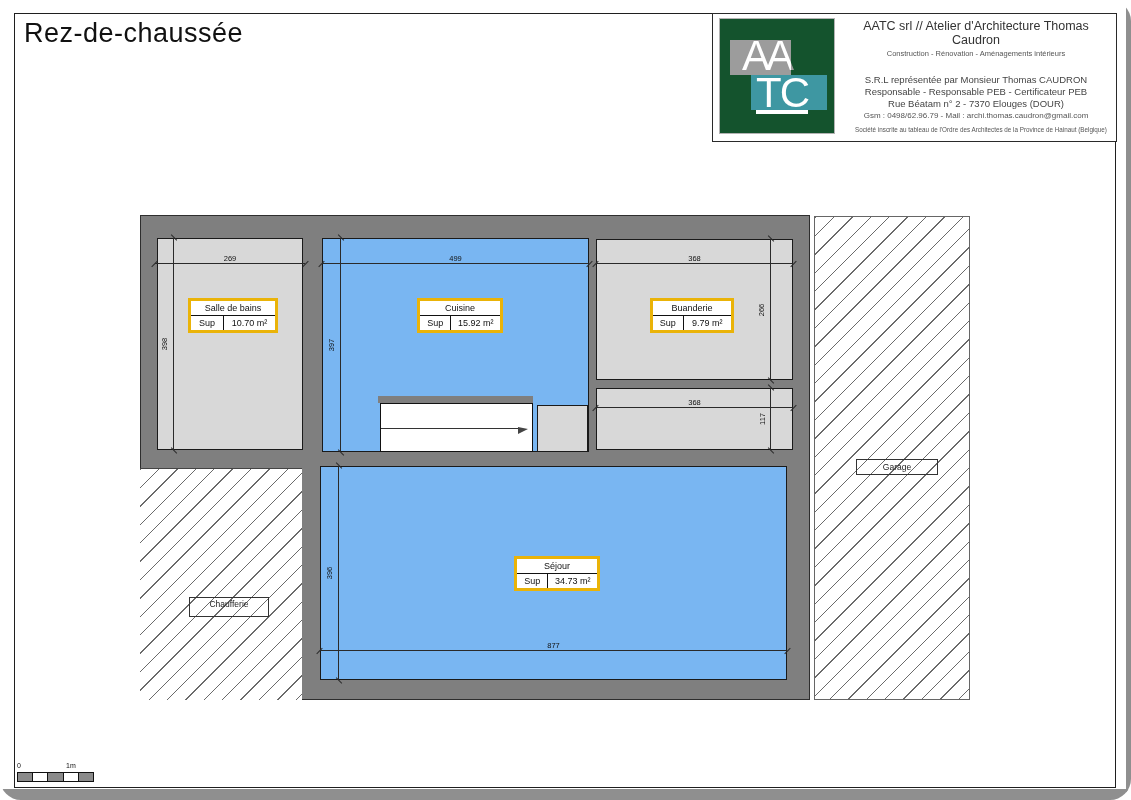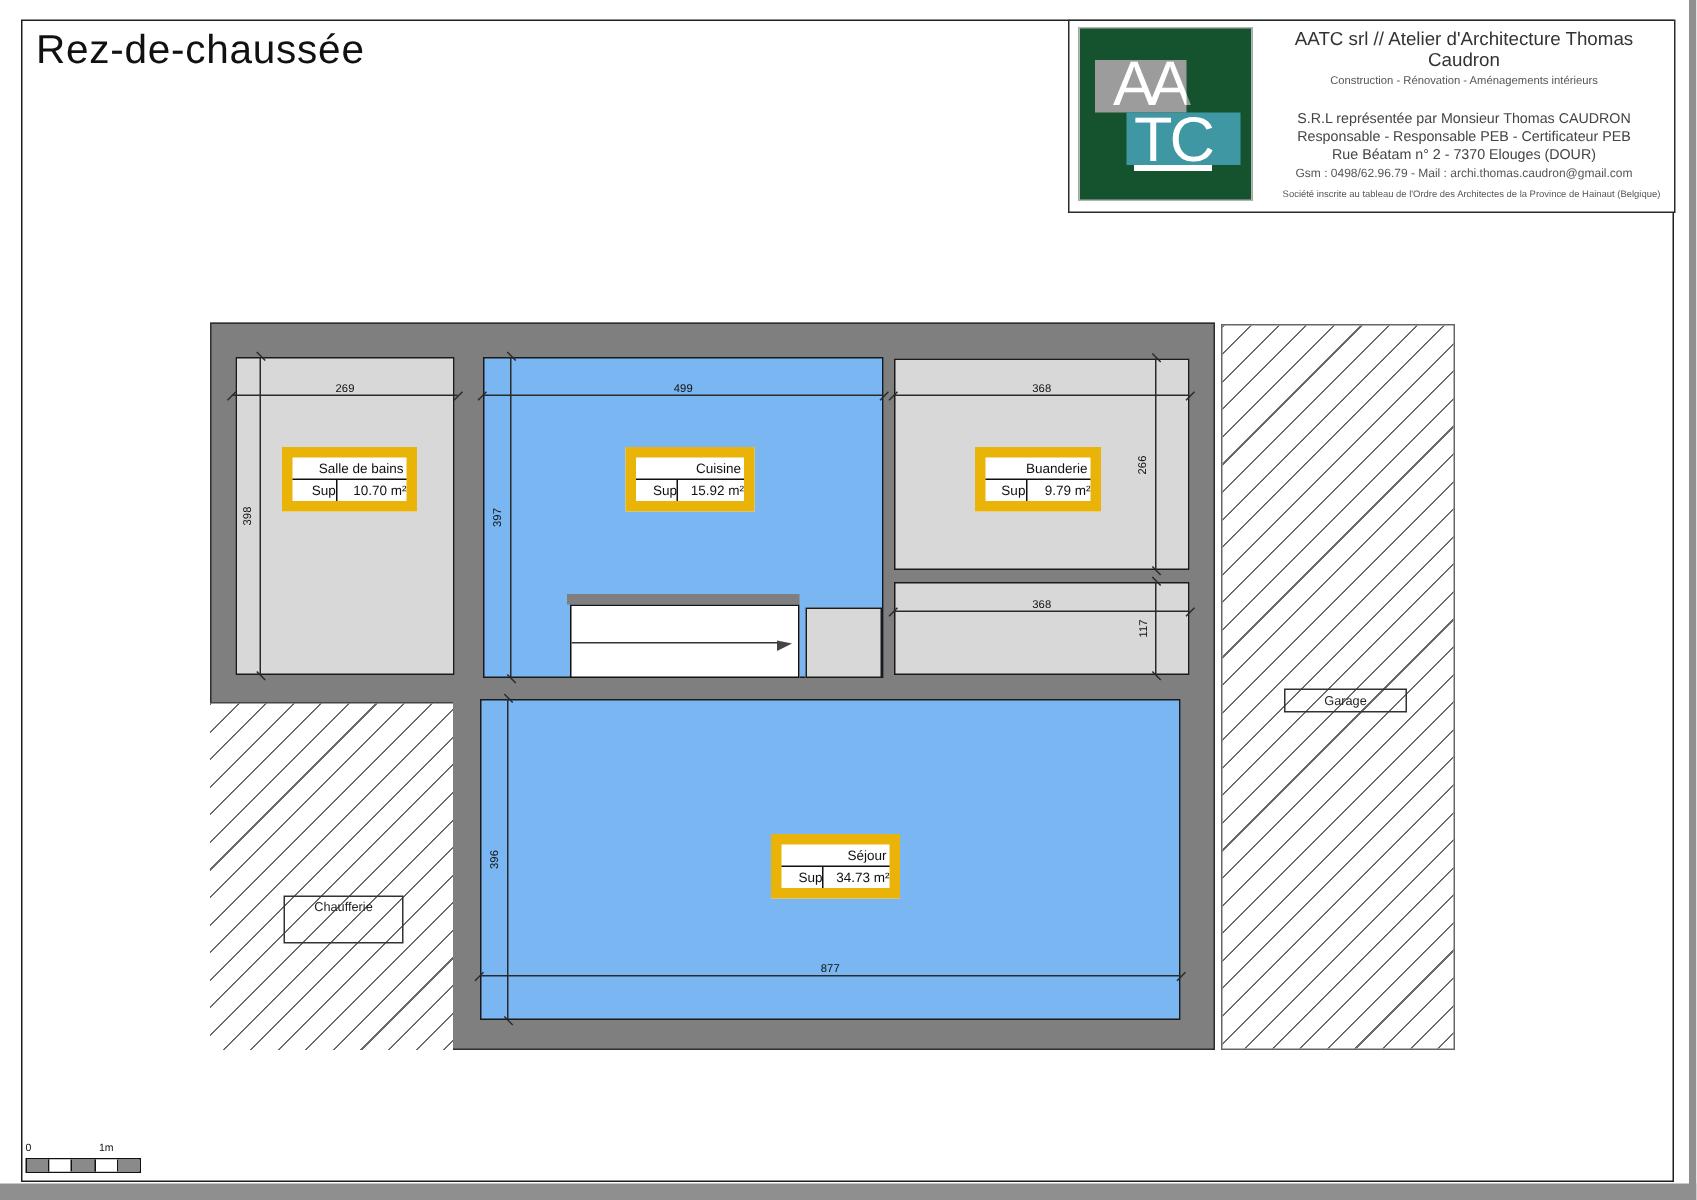--- a/index.html
+++ b/index.html
@@ -1,17 +1,17 @@
 <!DOCTYPE html>
 <html><head>
 <meta charset="utf-8">
 <style>
   html,body{margin:0;padding:0;}
   body{font-family:"Liberation Sans",sans-serif;background:#fff;}
-  .canvas{position:relative;width:1131px;height:800px;background:#fff;overflow:hidden;}
+  .canvas{position:relative;width:1131px;height:800px;background:#fff;overflow:hidden;border-radius:21px;}
 
   
   .page-border{position:absolute;left:14px;top:13px;width:1100px;height:773px;border:1.5px solid #1f1f1f;}
   .edge-right{position:absolute;left:1126px;top:0;width:5px;height:800px;background:#8f8f8f;}
   .edge-bottom{position:absolute;left:0;top:789px;width:1131px;height:11px;background:#8f8f8f;}
 
   .sheet-title{position:absolute;left:24px;top:18px;font-size:27px;color:#111;letter-spacing:0.5px;}
 
   
   .tblock{position:absolute;left:712px;top:13px;width:403px;height:127px;border:1.2px solid #2a2a2a;background:#fff;}
@@ -55,21 +55,21 @@
   .dim-h{position:absolute;height:0;border-top:1px solid #2a2a2a;}
   .dim-h::before,.dim-h::after{content:"";position:absolute;top:-4px;width:1px;height:8px;background:#2a2a2a;transform:rotate(45deg);}
   .dim-h::before{left:-1px;} .dim-h::after{right:-1px;}
   .dim-h .dim-label{position:absolute;left:50%;top:-10px;transform:translateX(-50%);font-size:7.5px;color:#111;white-space:nowrap;}
   .dim-v{position:absolute;width:0;border-left:1px solid #2a2a2a;}
   .dim-v::before,.dim-v::after{content:"";position:absolute;left:-4px;width:8px;height:1px;background:#2a2a2a;transform:rotate(45deg);}
   .dim-v::before{top:-1px;} .dim-v::after{bottom:-1px;}
   .dim-v .dim-label{position:absolute;top:50%;left:-3px;transform:translate(-100%,-50%) rotate(-90deg);font-size:7.5px;color:#111;white-space:nowrap;}
 
   
-  .rlabel{position:absolute;background:#fff;border:7px solid #eab308;font-size:9px;color:#111;text-align:right;box-sizing:border-box;}
+  .rlabel{position:absolute;background:#fff;border:3px solid #eab308;font-size:9px;color:#111;text-align:center;box-sizing:border-box;}
   .rlabel .name{border-bottom:1px solid #111;height:14px;line-height:14px;padding:0 2px;}
   .rlabel .row{display:flex;height:14px;line-height:14px;}
   .rlabel .sup{width:38%;border-right:1px solid #111;}
   .rlabel .area{flex:1;}
   .tag{position:absolute;border:1px solid #333;font-size:8.5px;color:#222;text-align:center;background:transparent;box-sizing:border-box;}
 
   
   .scalebar{position:absolute;left:17px;top:772px;width:75px;height:8px;border:1px solid #111;display:flex;box-sizing:content-box;}
   .scalebar span{flex:1;border-right:1px solid #111;}
   .scalebar span:last-child{border-right:none;}
@@ -186,21 +186,21 @@
     </div>
   </div>
   <div class="rlabel" style="left:514px;top:556px;width:86px;">
     <div class="name">Séjour</div>
     <div class="row">
       <div class="sup">Sup</div>
       <div class="area">34.73 m²</div>
     </div>
   </div>
 
-  <div class="tag" style="left:189px;top:597px;width:80px;height:32px;line-height:13px;">Chaufferie</div>
+  <div class="tag" style="left:189px;top:597px;width:80px;height:20px;line-height:13px;">Chaufferie</div>
   <div class="tag" style="left:856px;top:459px;width:82px;height:16px;line-height:14px;">Garage</div>
 
   <div class="scale-num scale-zero">0</div>
   <div class="scale-num scale-one">1m</div>
   <div class="scalebar">
     <span class="sc-d"></span>
       <span class="sc-l"></span>
       <span class="sc-d"></span>
       <span class="sc-l"></span>
       <span class="sc-d"></span>

